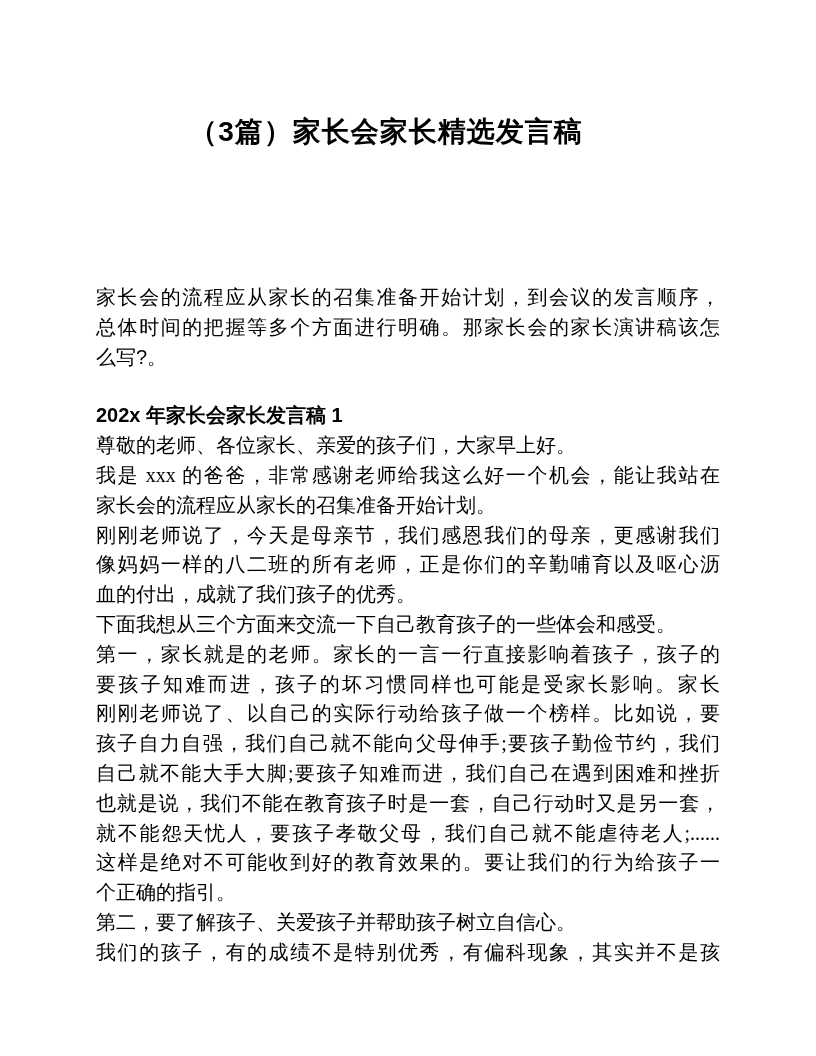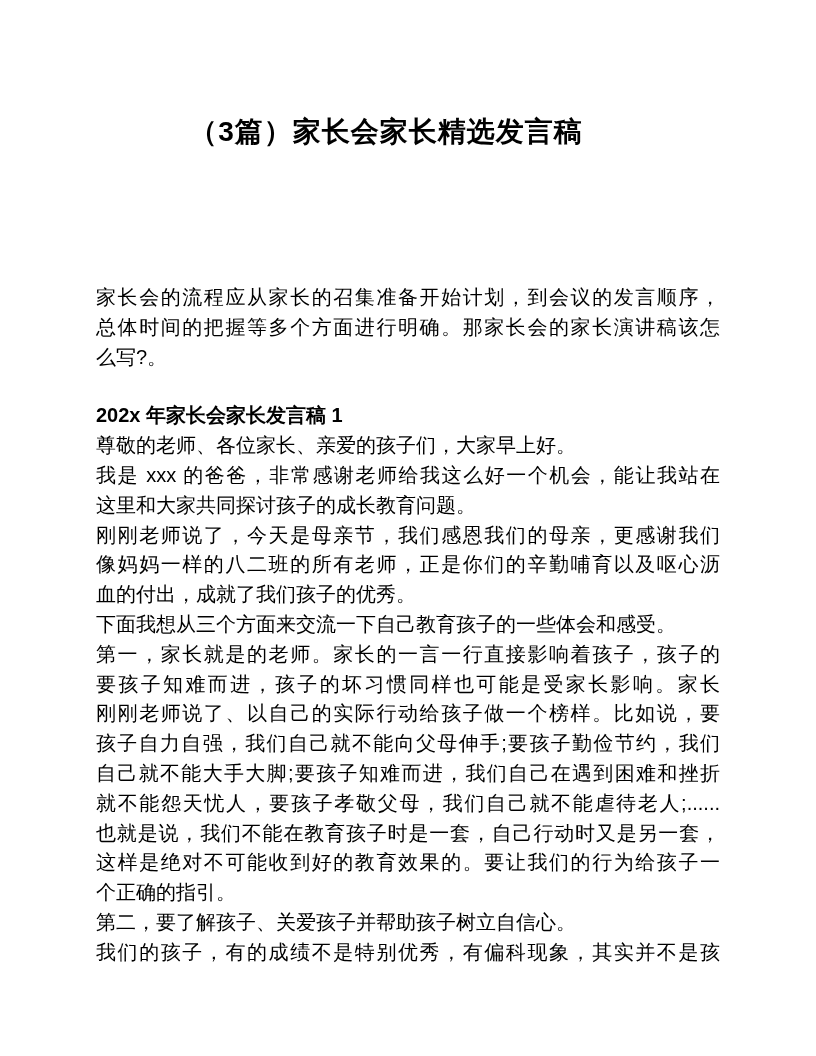--- a/index.html
+++ b/index.html
@@ -34,48 +34,49 @@
     font-size: 20px;
     line-height: 29.8px;
     height: 29.8px;
     overflow: visible;
     text-align: left;
     word-break: break-all;
   }
   .body-line.justify {
     text-align: justify;
     text-align-last: justify;
+    font-family: Liberation Serif, serif;
   }
   .body-line.bold {
     font-weight: bold;
     margin-top: 29px;
   }
 </style>
 </head>
 <body>
 
 <div class="page">
   <div class="doc-title">（3篇）家长会家长精选发言稿</div>
   <div class="doc-body">
       <div class="body-line justify">家长会的流程应从家长的召集准备开始计划，到会议的发言顺序，</div>
       <div class="body-line justify">总体时间的把握等多个方面进行明确。那家长会的家长演讲稿该怎</div>
       <div class="body-line">么写?。</div>
       <div class="body-line bold">202x 年家长会家长发言稿 1</div>
       <div class="body-line">尊敬的老师、各位家长、亲爱的孩子们，大家早上好。</div>
       <div class="body-line justify">我是 xxx 的爸爸，非常感谢老师给我这么好一个机会，能让我站在</div>
-      <div class="body-line">这里和大家共同探讨孩子的成长教育问题。</div>
+      <div class="body-line">家长会的流程应从家长的召集准备开始计划。</div>
       <div class="body-line justify">刚刚老师说了，今天是母亲节，我们感恩我们的母亲，更感谢我们</div>
       <div class="body-line justify">像妈妈一样的八二班的所有老师，正是你们的辛勤哺育以及呕心沥</div>
       <div class="body-line">血的付出，成就了我们孩子的优秀。</div>
       <div class="body-line">下面我想从三个方面来交流一下自己教育孩子的一些体会和感受。</div>
       <div class="body-line justify">第一，家长就是的老师。家长的一言一行直接影响着孩子，孩子的</div>
       <div class="body-line justify">要孩子知难而进，孩子的坏习惯同样也可能是受家长影响。家长</div>
       <div class="body-line justify">刚刚老师说了、以自己的实际行动给孩子做一个榜样。比如说，要</div>
       <div class="body-line justify">孩子自力自强，我们自己就不能向父母伸手;要孩子勤俭节约，我们</div>
       <div class="body-line justify">自己就不能大手大脚;要孩子知难而进，我们自己在遇到困难和挫折</div>
+      <div class="body-line justify">也就是说，我们不能在教育孩子时是一套，自己行动时又是另一套，</div>
       <div class="body-line justify">就不能怨天忧人，要孩子孝敬父母，我们自己就不能虐待老人;......</div>
-      <div class="body-line justify">也就是说，我们不能在教育孩子时是一套，自己行动时又是另一套，</div>
       <div class="body-line justify">这样是绝对不可能收到好的教育效果的。要让我们的行为给孩子一</div>
       <div class="body-line">个正确的指引。</div>
       <div class="body-line">第二，要了解孩子、关爱孩子并帮助孩子树立自信心。</div>
       <div class="body-line justify">我们的孩子，有的成绩不是特别优秀，有偏科现象，其实并不是孩</div>
     </div>
 </div>
 
 </body></html>

